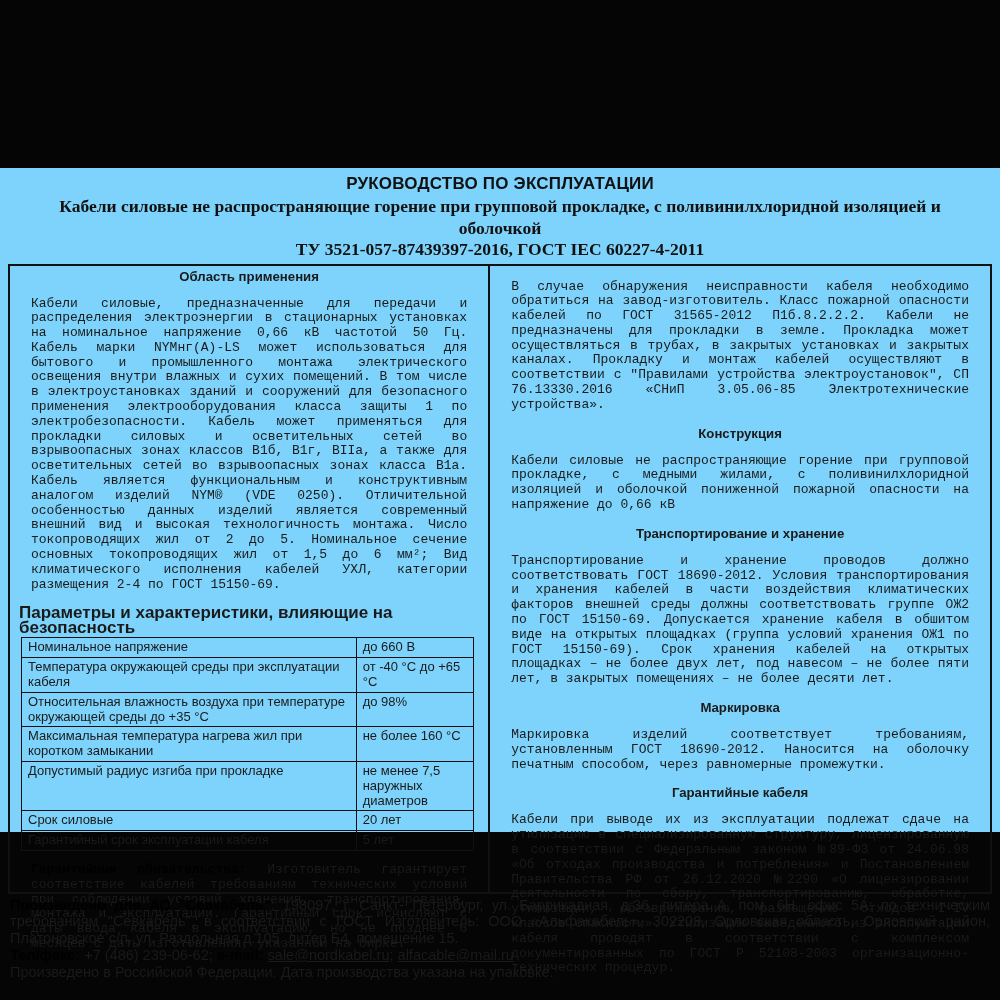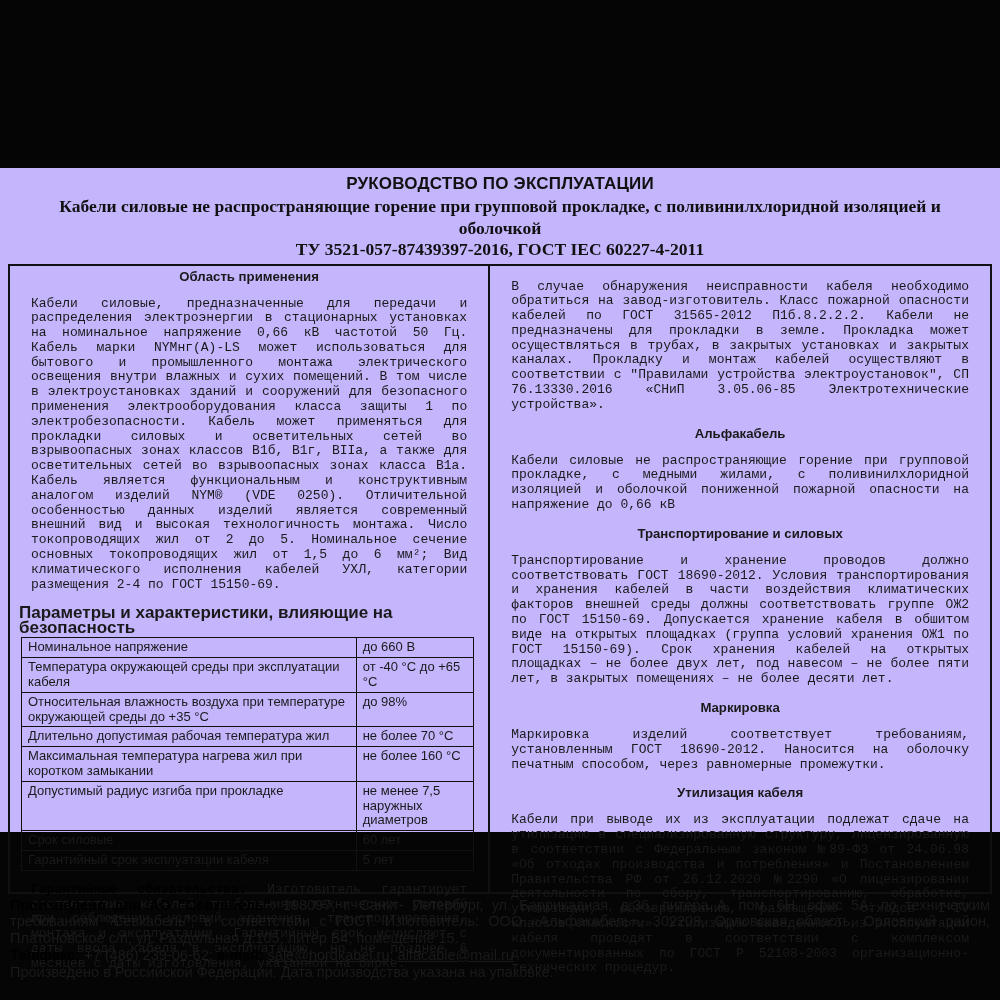--- a/index.html
+++ b/index.html
@@ -7,21 +7,21 @@
     width:1000px;height:1000px;
     background:#050505;
     font-family:"Liberation Sans","DejaVu Sans",sans-serif;
     color:#1a1a1a;
     overflow:hidden;
     position:relative;
   }
   .page{
     position:absolute;
     top:168px;left:0;right:0;height:664px;
-    background:#c4b5fd;
+    background:#7dd3fc;
   }
   
   .header{ text-align:center; padding-top:4px; }
   .doc-title{
     font-family:"Liberation Sans","DejaVu Sans",sans-serif;
     font-weight:bold;font-size:17px;line-height:24px;
     letter-spacing:.2px;color:#111;
   }
   .doc-subtitle{
     font-family:"Liberation Serif","DejaVu Serif",serif;
@@ -102,54 +102,50 @@
           </tr>
           <tr>
             <td class="param-label">Температура окружающей среды при эксплуатации кабеля</td>
             <td class="param-value">от -40 °С до +65 °С</td>
           </tr>
           <tr>
             <td class="param-label">Относительная влажность воздуха при температуре окружающей среды до +35 °С</td>
             <td class="param-value">до 98%</td>
           </tr>
           <tr>
-            <td class="param-label">Длительно допустимая рабочая температура жил</td>
-            <td class="param-value">не более 70 °С</td>
-          </tr>
-          <tr>
             <td class="param-label">Максимальная температура нагрева жил при коротком замыкании</td>
             <td class="param-value">не более 160 °С</td>
           </tr>
           <tr>
             <td class="param-label">Допустимый радиус изгиба при прокладке</td>
             <td class="param-value">не менее 7,5 наружных диаметров</td>
           </tr>
           <tr>
             <td class="param-label">Срок силовые</td>
-            <td class="param-value">60 лет</td>
+            <td class="param-value">20 лет</td>
           </tr>
           <tr>
             <td class="param-label">Гарантийный срок эксплуатации кабеля</td>
             <td class="param-value">5 лет</td>
           </tr>
         </tbody>
       </table>
 
       <p class="body-text"><b>Гарантийные обязательства:</b><span> Изготовитель гарантирует соответствие кабелей требованиям технических условий при соблюдении условий хранения, транспортирования, монтажа и эксплуатации. Гарантийный срок исчисляют с даты ввода кабеля в эксплуатацию, но не позднее 6 месяцев с даты изготовления, указанной на бирке.</span></p>
     </div>
 
     <div class="col col-right">
       <p class="body-text">В случае обнаружения неисправности кабеля необходимо обратиться на завод-изготовитель. Класс пожарной опасности кабелей по ГОСТ 31565-2012 П1б.8.2.2.2. Кабели не предназначены для прокладки в земле. Прокладка может осуществляться в трубах, в закрытых установках и закрытых каналах. Прокладку и монтаж кабелей осуществляют в соответствии с "Правилами устройства электроустановок", СП 76.13330.2016 «СНиП 3.05.06-85 Электротехнические устройства».</p>
-      <div class="sec-heading">Альфакабель</div>
+      <div class="sec-heading">Конструкция</div>
       <p class="body-text">Кабели силовые не распространяющие горение при групповой прокладке, с медными жилами, с поливинилхлоридной изоляцией и оболочкой пониженной пожарной опасности на напряжение до 0,66 кВ</p>
-      <div class="sec-heading">Транспортирование и силовых</div>
+      <div class="sec-heading">Транспортирование и хранение</div>
       <p class="body-text">Транспортирование и хранение проводов должно соответствовать ГОСТ 18690-2012. Условия транспортирования и хранения кабелей в части воздействия климатических факторов внешней среды должны соответствовать группе ОЖ2 по ГОСТ 15150-69. Допускается хранение кабеля в обшитом виде на открытых площадках (группа условий хранения ОЖ1 по ГОСТ 15150-69). Срок хранения кабелей на открытых площадках – не более двух лет, под навесом – не более пяти лет, в закрытых помещениях – не более десяти лет.</p>
       <div class="sec-heading">Маркировка</div>
       <p class="body-text">Маркировка изделий соответствует требованиям, установленным ГОСТ 18690-2012. Наносится на оболочку печатным способом, через равномерные промежутки.</p>
-      <div class="sec-heading">Утилизация кабеля</div>
+      <div class="sec-heading">Гарантийные кабеля</div>
       <p class="body-text">Кабели при выводе их из эксплуатации подлежат сдаче на утилизацию в специализированную структуру, лицензированную в соответствии с Федеральным законом №89-ФЗ от 24.06.98 «Об отходах производства и потребления» и Постановлением Правительства РФ от 26.12.2020 №2290 «О лицензировании деятельности по сбору, транспортированию, обработке, утилизации, обезвреживанию, размещению отходов I-IV классов опасности». Утилизацию выведенного из эксплуатации кабеля проводят в соответствии с комплексом документированных по ГОСТ Р 52108-2003 организационно-технических процедур.</p>
     </div>
 
   </div>
 
   <div class="footer">
     <p class="justify"><b>Произведено для АО "Севкабель"</b><span>: 198097, г. Санкт- Петербург, ул. Баррикадная, д.36, литера А, пом. 6Н, офис 5А; по техническим требованиям "Севкабель", в соответствии с ГОСТ. Изготовитель: ООО «Альфакабель», 302209, Орловская область, Орловский район, Платоновское с/п, ул. Раздольная д.105, литер Б4, помещение 15.</span></p>
     <p><b>Тел/факс:</b><span> +7 (486) 239-06-62; </span><b>e-mail:</b><span>&nbsp;</span><a href="#">sale@nordkabel.ru</a><span>; </span><a href="#">alfacable@mail.ru</a></p>
     <p>Произведено в Российской Федерации. Дата производства указана на упаковке.</p>
   </div>

